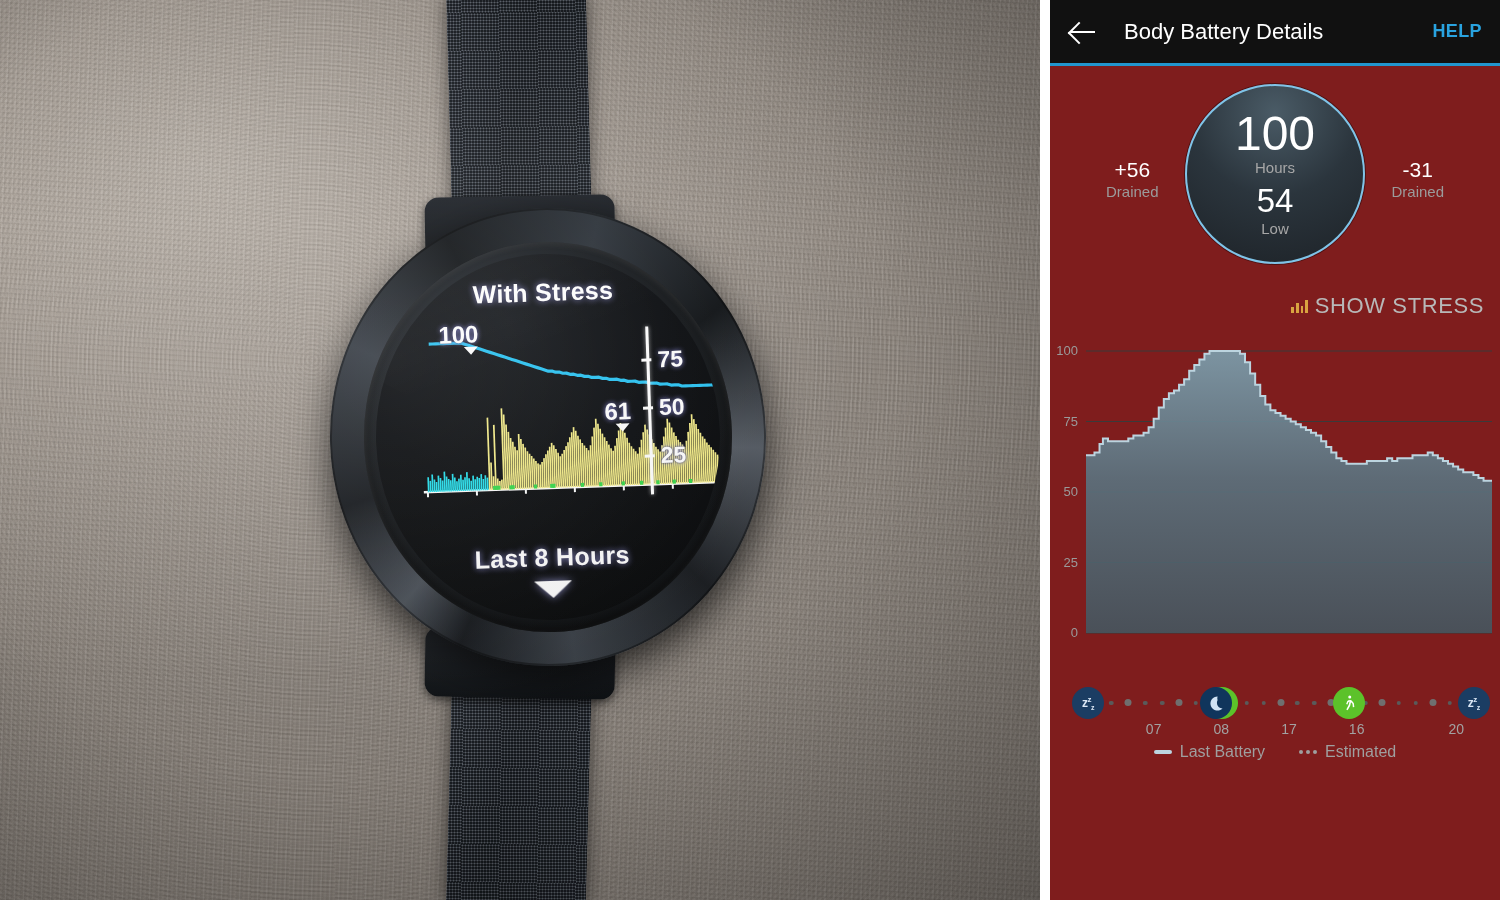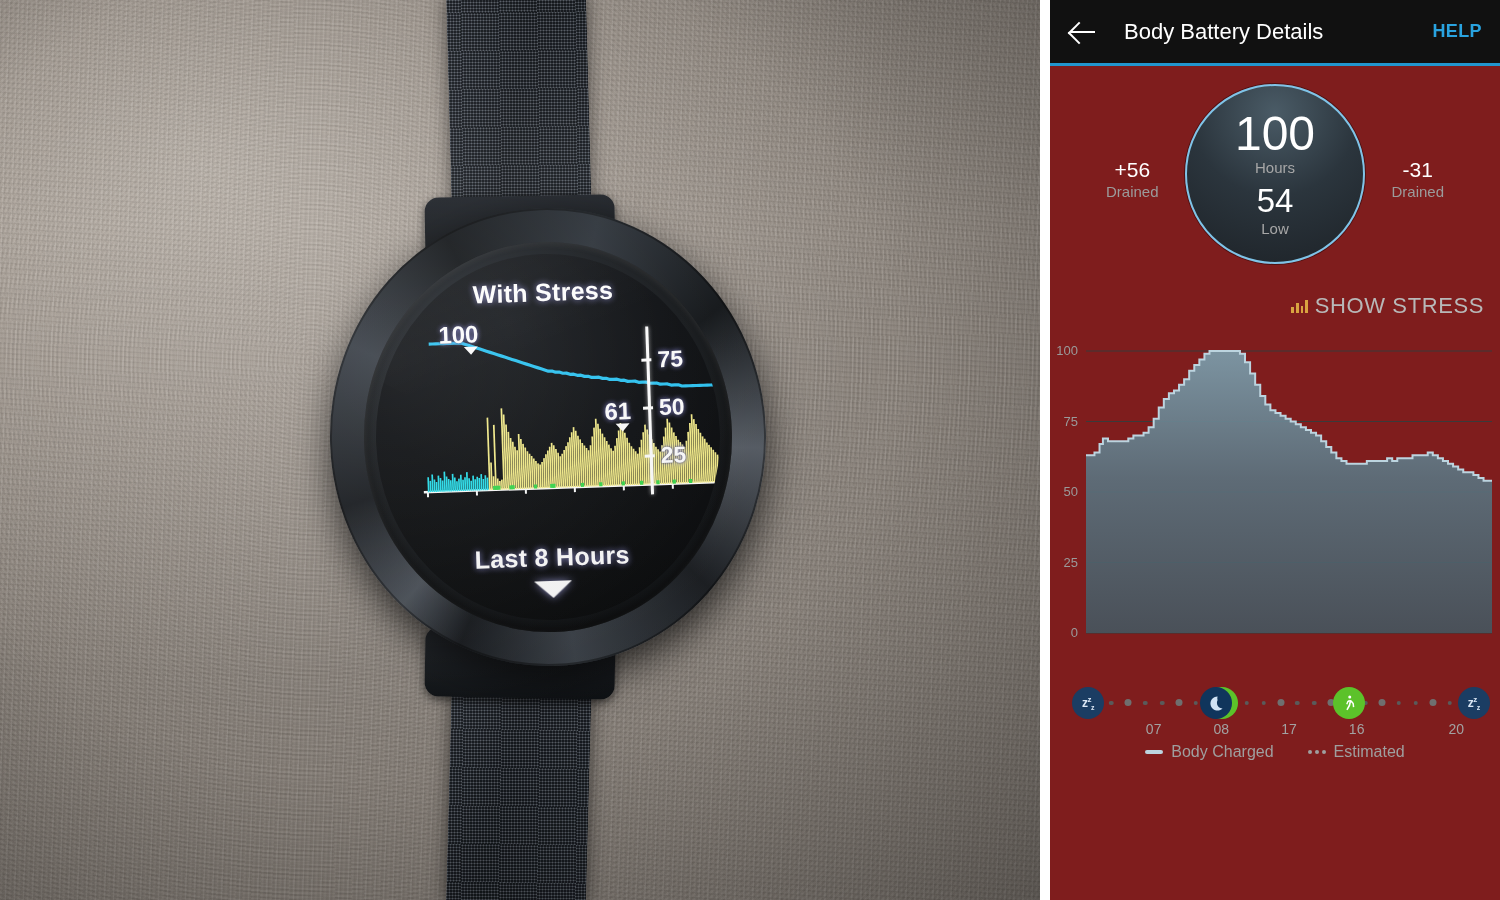--- a/index.html
+++ b/index.html
@@ -551,21 +551,21 @@
           </svg>
         </div>
         <div class="tl-icon sleep" style="left: 423.73px;">
           <span style="font-size:12px;letter-spacing:-.5px;color:#dbe7f5;font-weight:bold">z<sup style="font-size:8px">z</sup><sub style="font-size:7px">z</sub></span>
         </div>
       </div>
 
     <div class="legend">
       <div class="item">
         <span class="swatch-line"></span>
-        <span>Body Charged</span>
+        <span>Last Battery</span>
       </div>
       <div class="item">
         <span class="swatch-dots">
             <i></i>
             <i></i>
             <i></i>
           </span>
         <span>Estimated</span>
       </div>
     </div>

